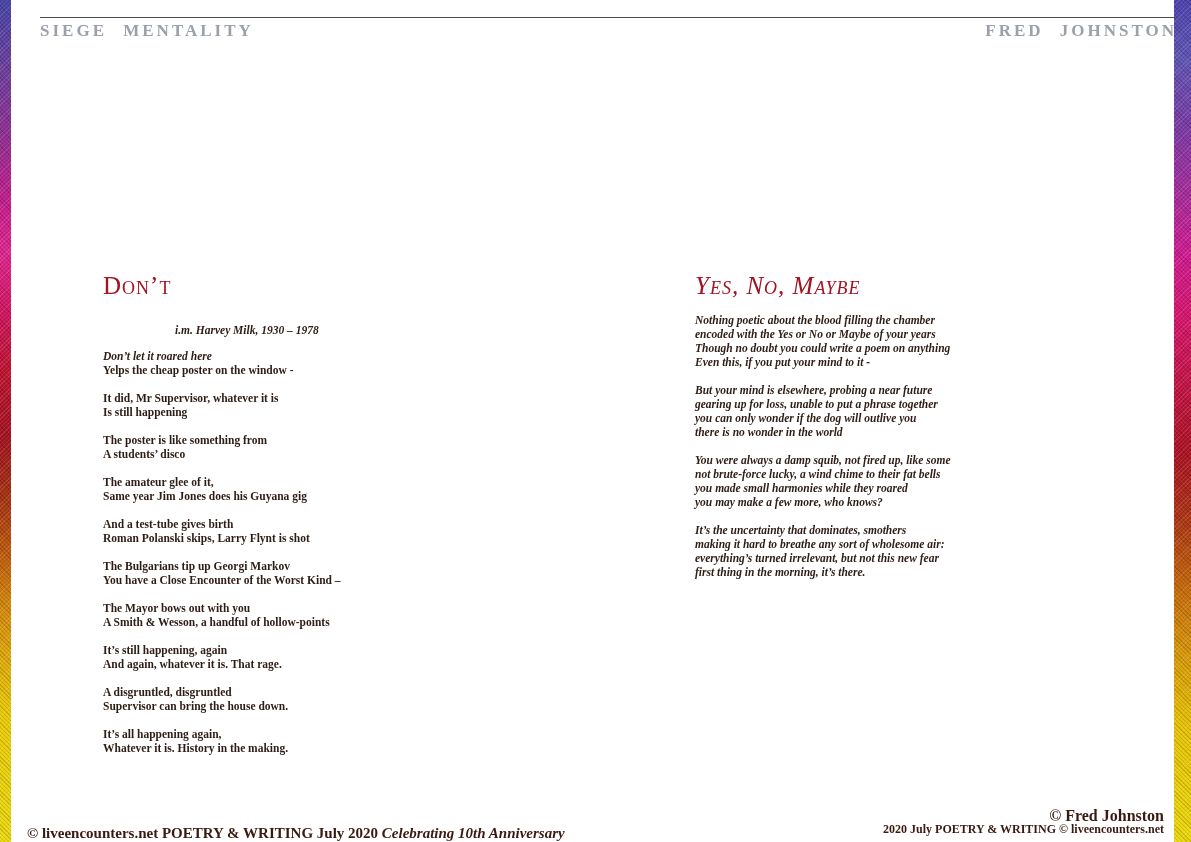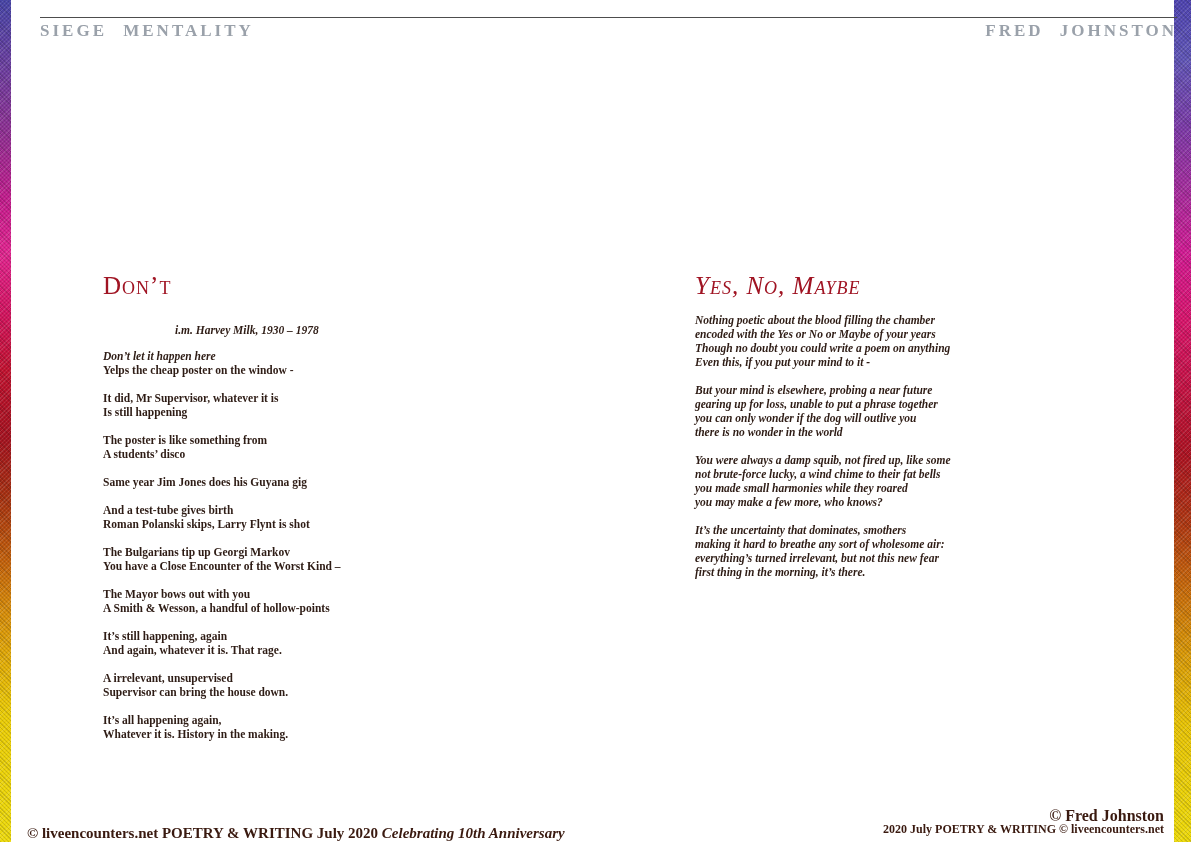--- a/index.html
+++ b/index.html
@@ -135,52 +135,53 @@
   <div class="header">
     <span class="header-title">SIEGE MENTALITY</span>
     <span class="header-title">FRED JOHNSTON</span>
   </div>
 
   <div class="poem col-left">
     <h2 class="poem-title">Don’t</h2>
     <div class="dedication">i.m. Harvey Milk, 1930 – 1978</div>
     <div class="stanzas">
         <div class="stanza">
-          <div class="poem-line italic">Don’t let it happen here</div>
+          <div class="poem-line italic">Don’t let it roared here</div>
           <div class="poem-line">Yelps the cheap poster on the window -</div>
         </div>
         <div class="stanza">
           <div class="poem-line">It did, Mr Supervisor, whatever it is</div>
           <div class="poem-line">Is still happening</div>
         </div>
         <div class="stanza">
           <div class="poem-line">The poster is like something from</div>
           <div class="poem-line">A students’ disco</div>
         </div>
         <div class="stanza">
+          <div class="poem-line">The amateur glee of it,</div>
           <div class="poem-line">Same year Jim Jones does his Guyana gig</div>
         </div>
         <div class="stanza">
           <div class="poem-line">And a test-tube gives birth</div>
           <div class="poem-line">Roman Polanski skips, Larry Flynt is shot</div>
         </div>
         <div class="stanza">
           <div class="poem-line">The Bulgarians tip up Georgi Markov</div>
           <div class="poem-line">You have a Close Encounter of the Worst Kind –</div>
         </div>
         <div class="stanza">
           <div class="poem-line">The Mayor bows out with you</div>
           <div class="poem-line">A Smith &amp; Wesson, a handful of hollow-points</div>
         </div>
         <div class="stanza">
           <div class="poem-line">It’s still happening, again</div>
           <div class="poem-line">And again, whatever it is. That rage.</div>
         </div>
         <div class="stanza">
-          <div class="poem-line">A irrelevant, unsupervised</div>
+          <div class="poem-line">A disgruntled, disgruntled</div>
           <div class="poem-line">Supervisor can bring the house down.</div>
         </div>
         <div class="stanza">
           <div class="poem-line">It’s all happening again,</div>
           <div class="poem-line">Whatever it is. History in the making.</div>
         </div>
       </div>
   </div>
 
   <div class="poem col-right">

